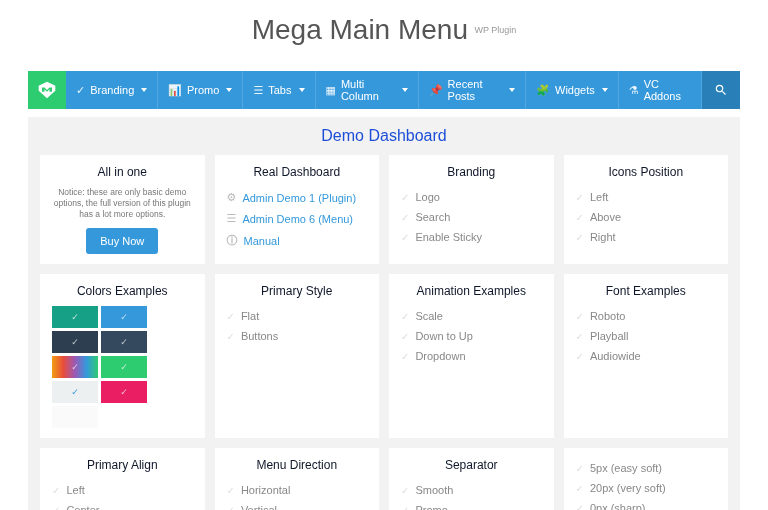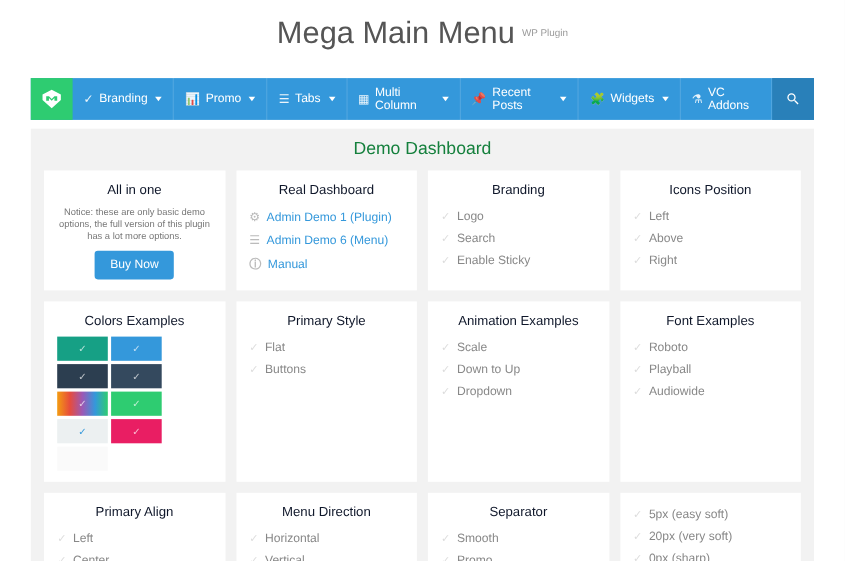--- a/index.html
+++ b/index.html
@@ -10,21 +10,21 @@
 .navbar { background: #3498db; display: flex; align-items: stretch; height: 38px; margin: 0 28px; }
 .logo-box { background: #2ecc71; width: 38px; display: flex; align-items: center; justify-content: center; }
 .logo-box svg { width: 20px; height: 20px; }
 .nav-items { display: flex; flex: 1; align-items: center; }
 .nav-item { display: flex; align-items: center; color: #fff; font-size: 11px; padding: 0 10px; height: 100%; cursor: pointer; border-right: 1px solid rgba(255,255,255,0.15); gap: 5px; }
 .nav-item .icon { opacity: 0.9; }
 .caret { width: 0; height: 0; border-left: 3px solid transparent; border-right: 3px solid transparent; border-top: 4px solid #fff; margin-left: 2px; }
 .search-btn { width: 38px; display: flex; align-items: center; justify-content: center; background: #2980b9; cursor: pointer; }
 .search-btn svg { width: 14px; height: 14px; fill: #fff; }
 .content { background: #f2f2f2; margin: 8px 28px 0; padding: 10px 12px 14px; }
-.dash-title { text-align: center; font-size: 16px; color: #15803d; font-weight: 400; margin-bottom: 10px; }
+.dash-title { text-align: center; font-size: 16px; color: #1d4ed8; font-weight: 400; margin-bottom: 10px; }
 .grid { display: grid; grid-template-columns: repeat(4, 1fr); gap: 10px; }
 .card { background: #fff; padding: 10px 12px; }
 .card-title { text-align: center; font-size: 12px; color: #0f172a; font-weight: 400; margin-bottom: 8px; }
 .card-notice { font-size: 8.5px; color: #777; text-align: center; line-height: 1.3; margin-bottom: 8px; }
 .buy-btn { display: block; margin: 0 auto; background: #3498db; color: #fff; border: none; padding: 7px 14px; font-size: 11px; font-weight: 400; border-radius: 3px; cursor: pointer; }
 .list { list-style: none; }
 .list li { display: flex; align-items: center; gap: 6px; padding: 4px 0; font-size: 11px; color: #888; cursor: pointer; }
 .list li.link { color: #3498db; }
 .check { color: #ddd; font-size: 10px; }
 .gear { color: #bbb; font-size: 11px; }

